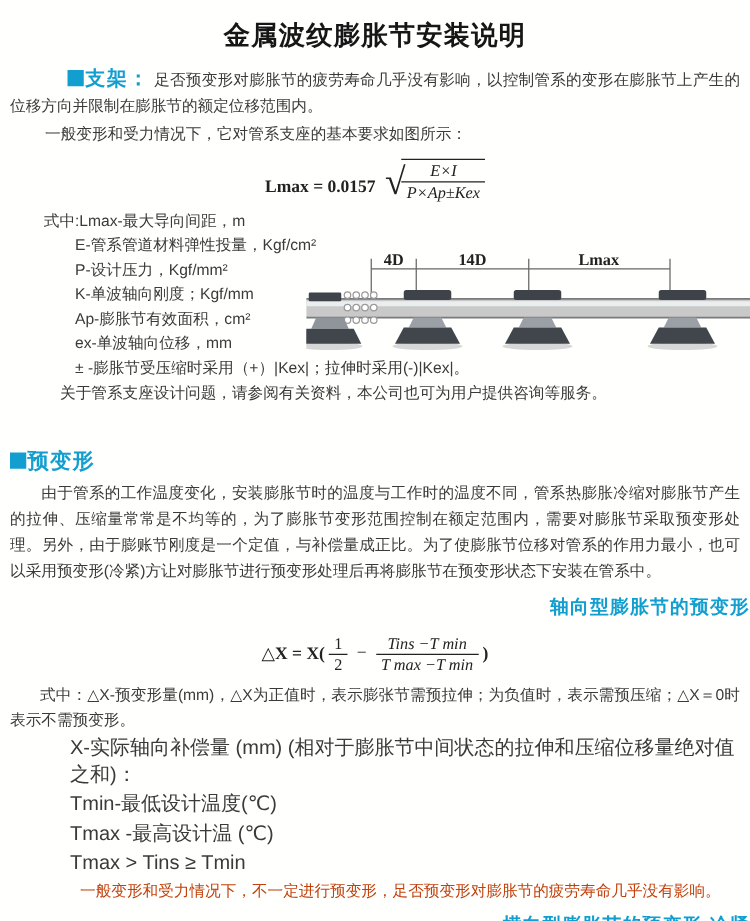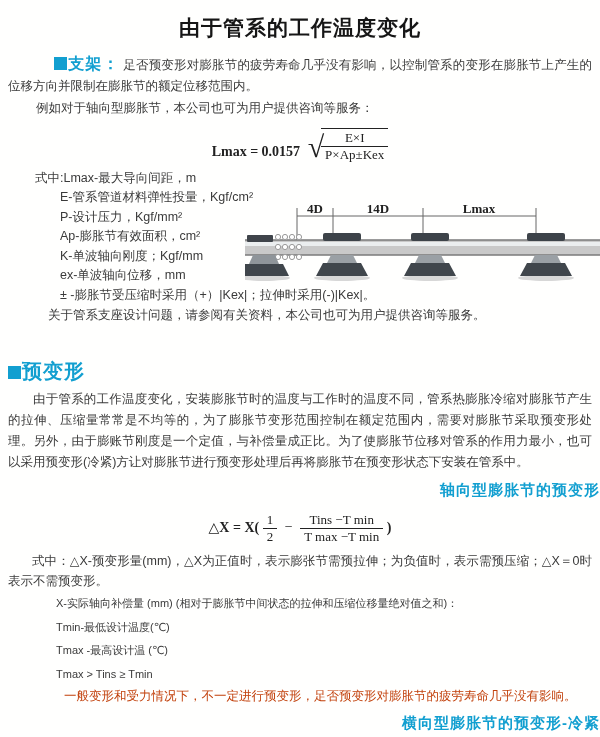--- a/index.html
+++ b/index.html
@@ -29,76 +29,76 @@
   
   .formula-row{text-align:center;font-family:"Liberation Serif","DejaVu Serif",serif;color:#222;}
   .f1{margin:9px 0 2px;font-size:14px;}
   .f1 .lhs{font-weight:bold;}
   .sqrt{display:inline-flex;align-items:center;margin-left:4px;}
   .sqrt-sign{font-size:30px;line-height:0;font-weight:normal;transform:translateY(1px);}
   .radicand{display:inline-block;border-top:1.6px solid #222;margin-left:-3px;padding-top:1px;}
   .frac{display:inline-block;text-align:center;vertical-align:middle;font-size:13px;line-height:1.25;}
   .frac .num{display:block;border-bottom:1px solid #222;padding:0 4px;}
   .frac .den{display:block;padding:0 4px;}
-  .it{}
+  .it{font-style:italic;}
 
   .f2{margin:12px 0 6px;font-size:14px;}
   .f2 .lhs,.f2 .close{font-weight:bold;}
   .f2 .op{margin:0 4px;}
 
   
   .defs-wrap{position:relative;margin:5px 8px 12px;height:177px;}
   .def-row{font-size:12.5px;line-height:19.6px;color:#3a3a3a;white-space:nowrap;}
   .def-row:nth-child(1){margin-left:27px;}
   .def-row:nth-child(n+2){margin-left:52px;}
   .def-row:nth-child(8){margin-left:40px;}
   .def-row:nth-child(9){margin-left:40px;}
 
   .diagram{position:absolute;left:237px;top:33px;width:356px;height:100px;}
 
-  h2.sec-head{margin:9px 8px 0;font-size:20px;font-weight:bold;letter-spacing:1px;}
+  h2.sec-head{margin:9px 8px 0;font-size:17px;font-weight:bold;letter-spacing:1px;}
   h3.sub-head{margin:8px 0 0 57px;font-size:15px;font-weight:bold;letter-spacing:1px;text-align:right;}
   h3.sub-head.lateral{margin-left:32px;}
 
   p.explain{margin:4px 8px 0;font-size:12.5px;line-height:20px;text-align:justify;text-indent:24px;color:#3a3a3a;}
-  .plain-line{margin:2px 8px 0 56px;font-size:11px;line-height:21.5px;color:#3a3a3a;}
+  .plain-line{margin:2px 8px 0 56px;font-size:16px;line-height:21.5px;color:#3a3a3a;}
   p.note-par{margin:1px 8px 0;font-size:12.5px;line-height:20px;text-indent:56px;color:#c2410c;}
 </style>
 </head>
 <body>
 
 <div class="page">
 
-  <h1 class="title">由于管系的工作温度变化</h1>
+  <h1 class="title">金属波纹膨胀节安装说明</h1>
 
   <p class="body-par indent-heading">
     <span class="sq"></span><span class="accent inline-head">支架：</span>
     <span>足否预变形对膨胀节的疲劳寿命几乎没有影响，以控制管系的变形在膨胀节上产生的位移方向并限制在膨胀节的额定位移范围内。</span>
   </p>
-  <p class="example">例如对于轴向型膨胀节，本公司也可为用户提供咨询等服务：</p>
+  <p class="example">一般变形和受力情况下，它对管系支座的基本要求如图所示：</p>
 
   <div class="formula-row f1">
     <span class="lhs">Lmax = 0.0157</span>
     <span class="sqrt">
       <span class="sqrt-sign">√</span>
       <span class="radicand">
         <span class="frac it">
           <span class="num">E×I</span>
           <span class="den">P×Ap±Kex</span>
         </span>
       </span>
     </span>
   </div>
 
   <div class="defs-wrap">
     <div class="def-row">式中:Lmax-最大导向间距，m</div>
     <div class="def-row">E-管系管道材料弹性投量，Kgf/cm²</div>
     <div class="def-row">P-设计压力，Kgf/mm²</div>
+    <div class="def-row">K-单波轴向刚度；Kgf/mm</div>
     <div class="def-row">Ap-膨胀节有效面积，cm²</div>
-    <div class="def-row">K-单波轴向刚度；Kgf/mm</div>
     <div class="def-row">ex-单波轴向位移，mm</div>
     <div class="def-row">± -膨胀节受压缩时采用（+）|Kex|；拉伸时采用(-)|Kex|。</div>
     <div class="def-row">关于管系支座设计问题，请参阅有关资料，本公司也可为用户提供咨询等服务。</div>
 
     <svg class="diagram" viewBox="0 0 356 100" xmlns="http://www.w3.org/2000/svg">
 
       <ellipse cx="19" cy="76" rx="26" ry="3" fill="#d7d7d7"></ellipse>
       <ellipse cx="97" cy="76" rx="28" ry="3" fill="#d7d7d7"></ellipse>
       <ellipse cx="185" cy="76" rx="28" ry="3" fill="#d7d7d7"></ellipse>
       <ellipse cx="301" cy="76" rx="28" ry="3" fill="#d7d7d7"></ellipse>

